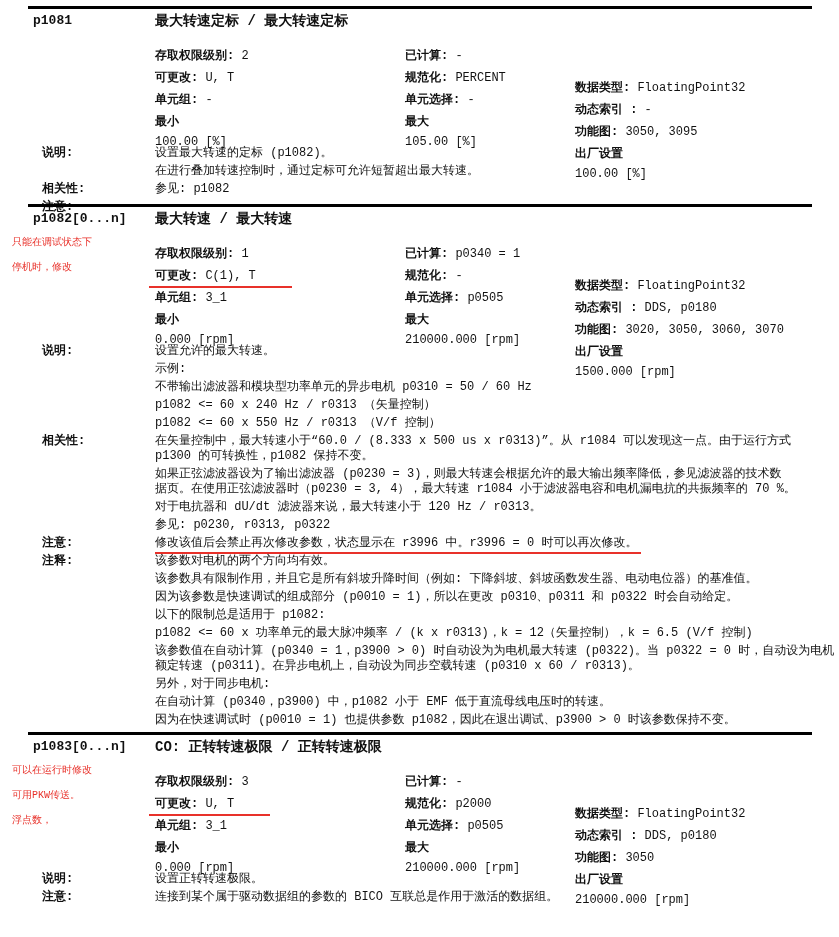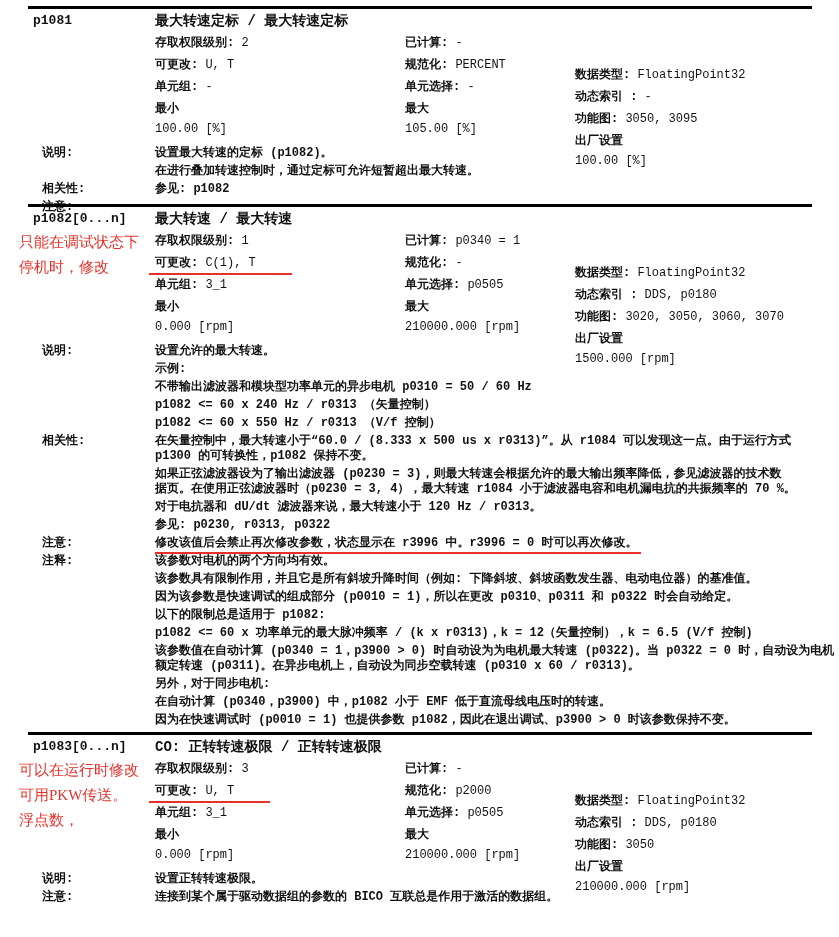--- a/index.html
+++ b/index.html
@@ -11,34 +11,34 @@
     color: var(--ink);
   }
   .page { position: relative; width: 718px; height: 937px; padding-top: 6px; }
   .rule { border-top: 3px solid #000; margin-left: 28px; width: 784px; }
   section.param { position: relative; }
   .sec-body { position: relative; padding: 2px 0 4px 0; }
   .head-row { position: relative; height: 22px; }
   .pid   { position: absolute; left: 33px; top: 2px; font-weight: bold; font-size: 13px; white-space: nowrap; }
   .ptitle{ position: absolute; left: 155px; top: 1px; font-weight: bold; font-size: 14px; white-space: nowrap; text-align: center; }
   .attr-row { position: relative; height: 22px; font-size: 12px; }
-  .attr-row .c { position: absolute; top: 1px; white-space: nowrap; text-align: center; }
+  .attr-row .c { position: absolute; top: 14px; white-space: nowrap; text-align: center; }
   .c1 { left: 155px; } .c2 { left: 405px; } .c3 { left: 575px; margin-top: 32px; }
   .lab { font-weight: bold; }
   .u-red-wide { border-bottom: 2px solid var(--red); padding-bottom: 3px; padding-right: 36px; margin-left: -6px; padding-left: 6px; }
   .u-red { border-bottom: 2px solid var(--red); padding-bottom: 2px; padding-right: 4px; }
   .desc-rows { margin-top: 1px; }
   .desc-row { position: relative; margin-top: 3px; }
   .desc-label { position: absolute; left: 42px; top: 0; font-weight: bold; font-size: 12px; line-height: 15px; white-space: nowrap; }
   .desc-body { margin-left: 155px; font-size: 12px; }
-  .line { line-height: 15px; white-space: nowrap; font-weight: bold; }
+  .line { line-height: 15px; white-space: nowrap; }
   .para + .para { margin-top: 3px; }
   .side-notes {
-    position: absolute; left: 19px; top: 26px; color: var(--red);
-    font-family: Liberation Serif, serif; font-size: 15px;
+    position: absolute; left: 12px; top: 26px; color: var(--red);
+    font-family: Liberation Mono, monospace; font-size: 10px;
     line-height: 25px; white-space: nowrap;
   }
 </style>
 </head>
 <body>
 
 <div class="page">
 
   <section class="param">
     <div class="rule"></div>

